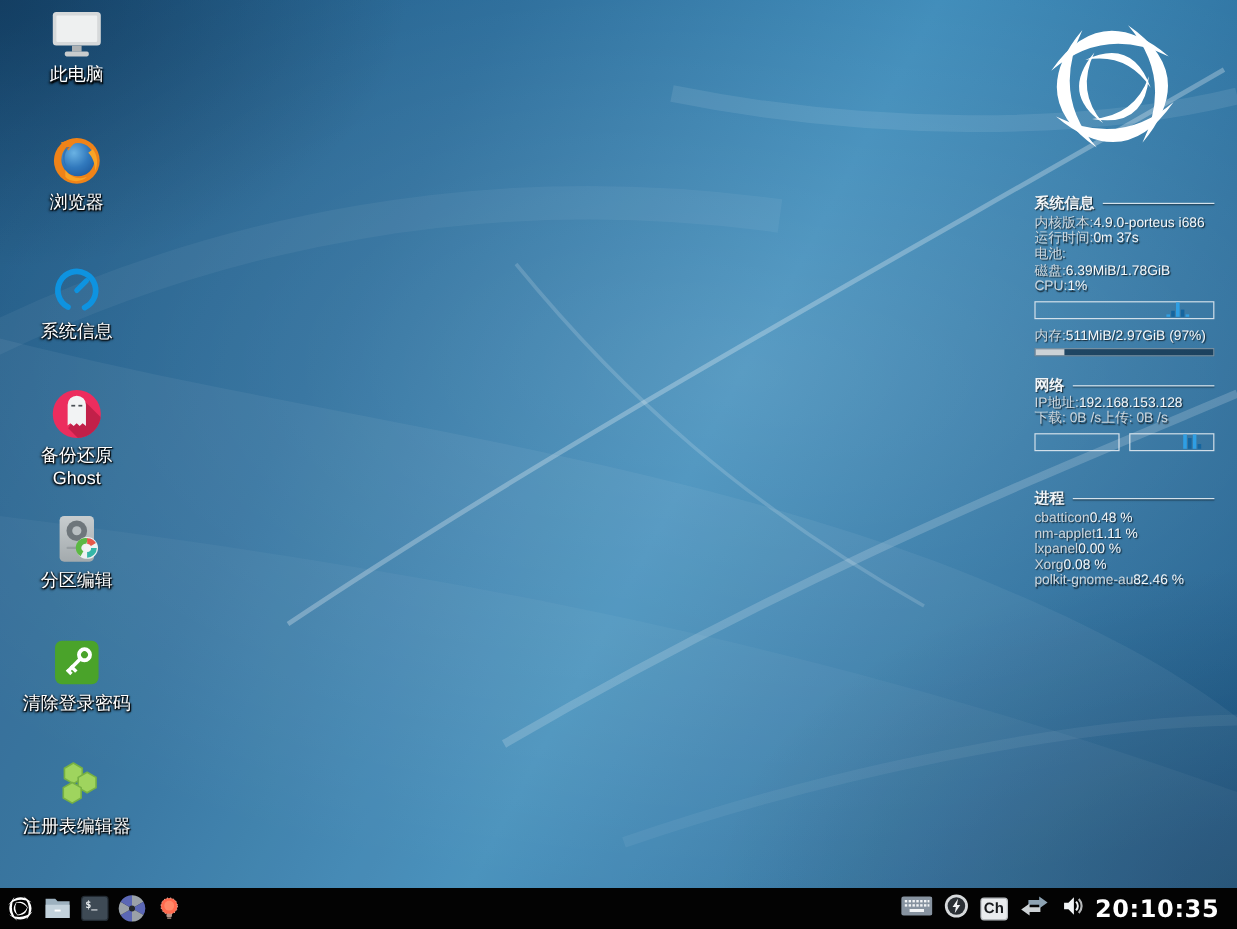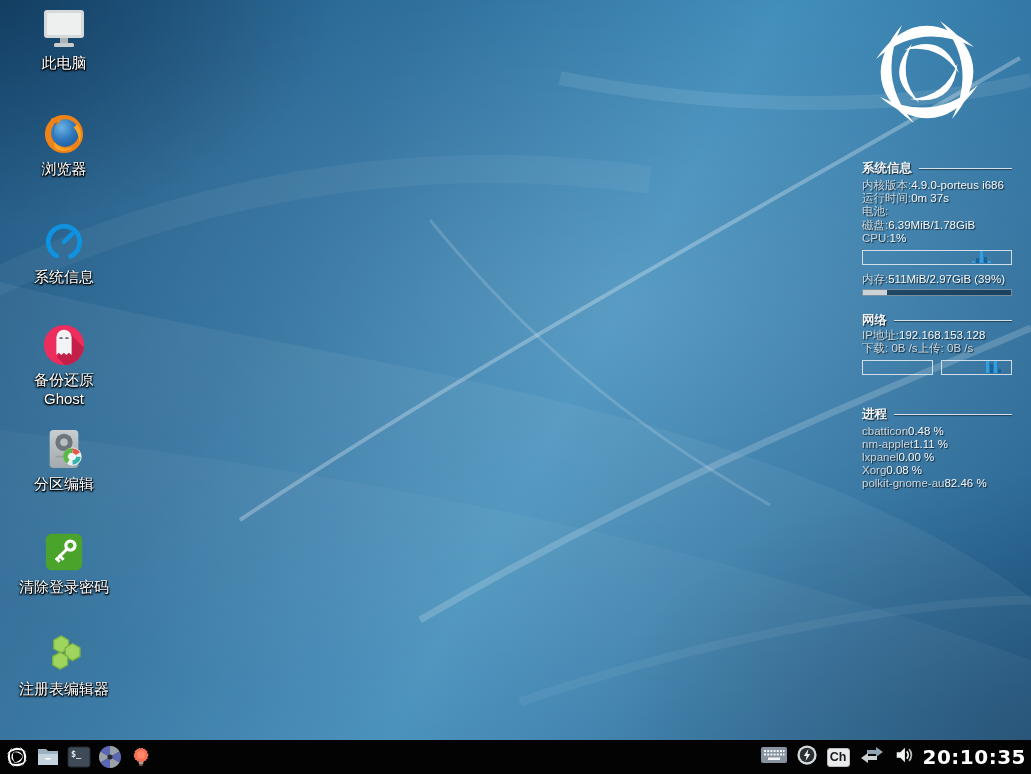--- a/index.html
+++ b/index.html
@@ -46,21 +46,21 @@
   .netgraphs{display:flex;gap:8px;margin-top:4px;}
   .netgraphs .graph{flex:1;margin-top:0;}
   .net-sec{margin-top:16px;}
   .proc-sec{margin-top:31px;}
 
   
   .taskbar{position:absolute;left:0;bottom:0;width:1031px;height:34px;background:#030303;
     display:flex;align-items:center;}
   .tb-left{display:flex;align-items:center;gap:4px;padding-left:3px;}
   .tb-btn{width:27px;height:28px;display:flex;align-items:center;justify-content:center;}
-  .tb-right{margin-left:auto;display:flex;align-items:center;gap:9px;padding-right:5px;}
+  .tb-right{margin-left:auto;display:flex;align-items:center;gap:9px;padding-right:15px;}
   .lang-badge{min-width:21px;height:19px;padding:0 2px;background:#e9ebed;border:1px solid #b9bdc1;
     border-radius:3px;color:#17191c;font-size:12.5px;font-weight:bold;display:flex;
     align-items:center;justify-content:center;}
   .clock{color:#fff;font-size:20px;font-weight:bold;letter-spacing:.5px;
     font-family:"DejaVu Sans","Liberation Sans",sans-serif;}
 </style>
 </head>
 <body>
 
 <div class="screen">
@@ -226,21 +226,21 @@
       <div class="gbars" style="right:20px">
           <div class="gbar" style="height: 2px;"></div>
           <div class="gbar" style="height: 5px;"></div>
           <div class="gbar" style="height: 12px;"></div>
           <div class="gbar" style="height: 6px;"></div>
           <div class="gbar" style="height: 2px;"></div>
         </div>
     </div>
     <div class="crow mem-row">
       <span class="clabel">内存:</span>
-      <span class="cvalue">511MiB/2.97GiB (39%)</span>
+      <span class="cvalue">511MiB/2.97GiB (97%)</span>
     </div>
     <div class="membar">
       <div class="memfill" style="width: 16%;"></div>
     </div>
 
     
     <div class="net-sec">
       <div class="sec-head">
         <span>网络</span>
         <span class="rule"></span>

